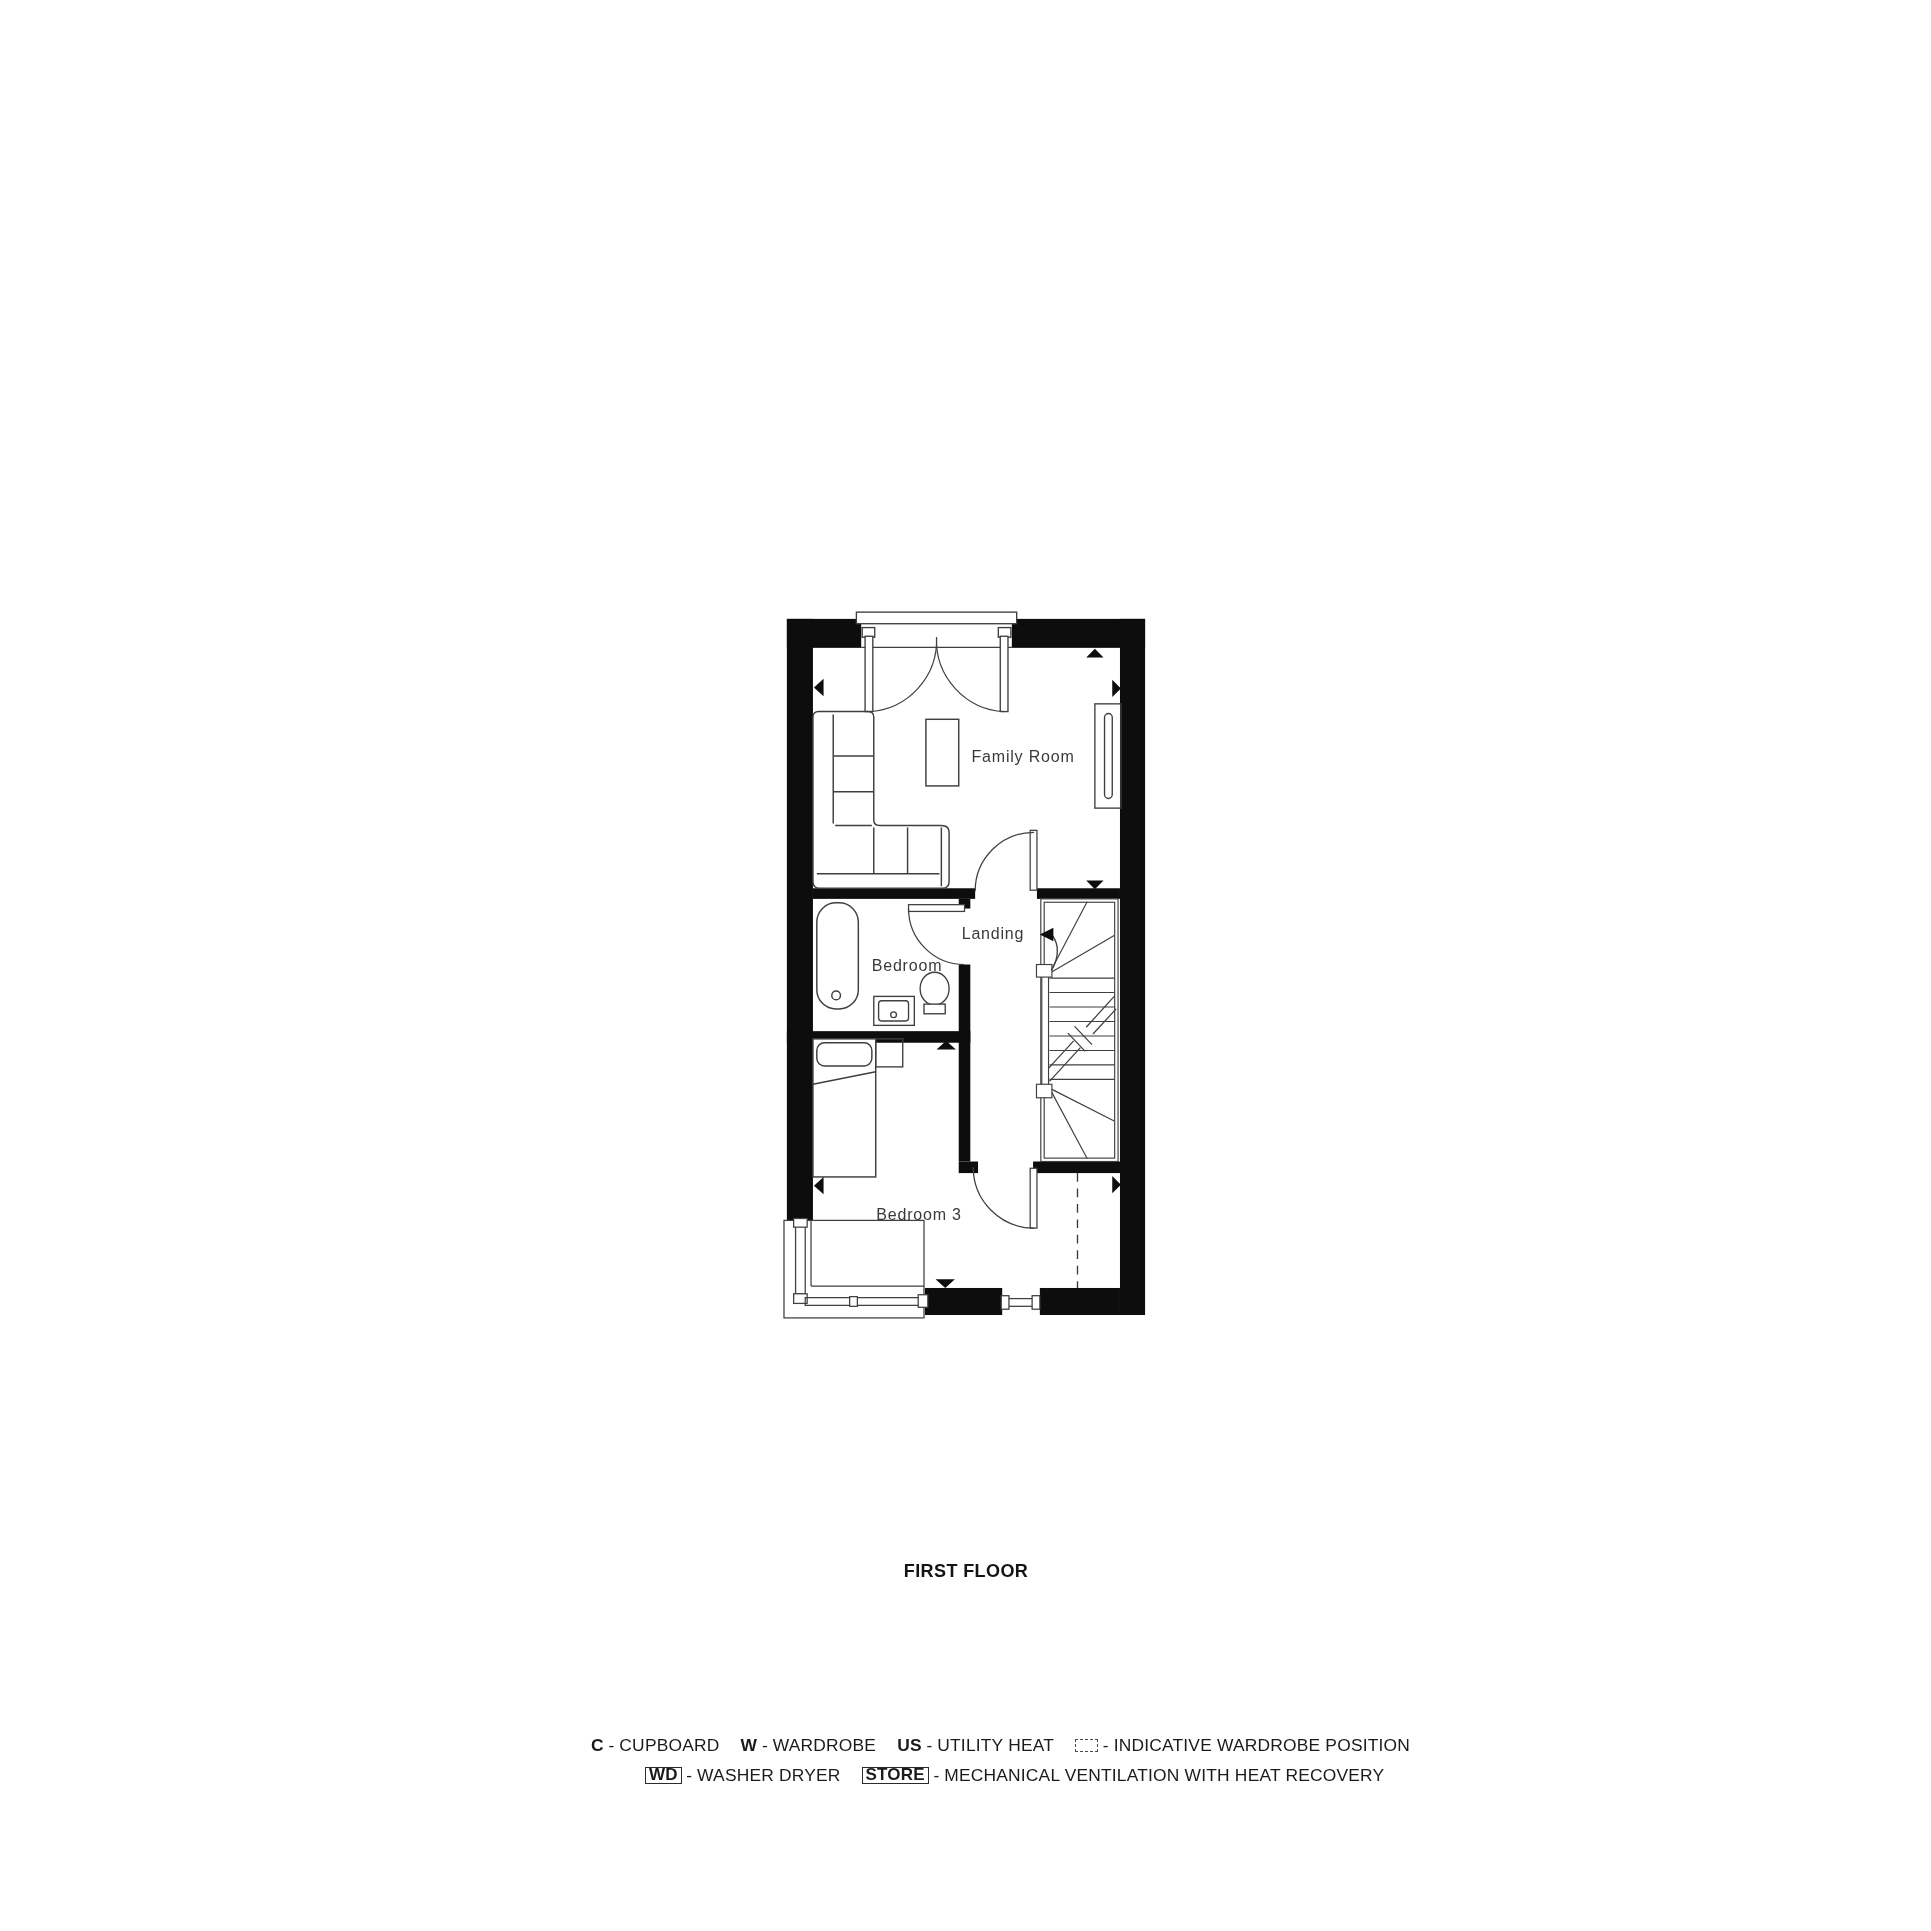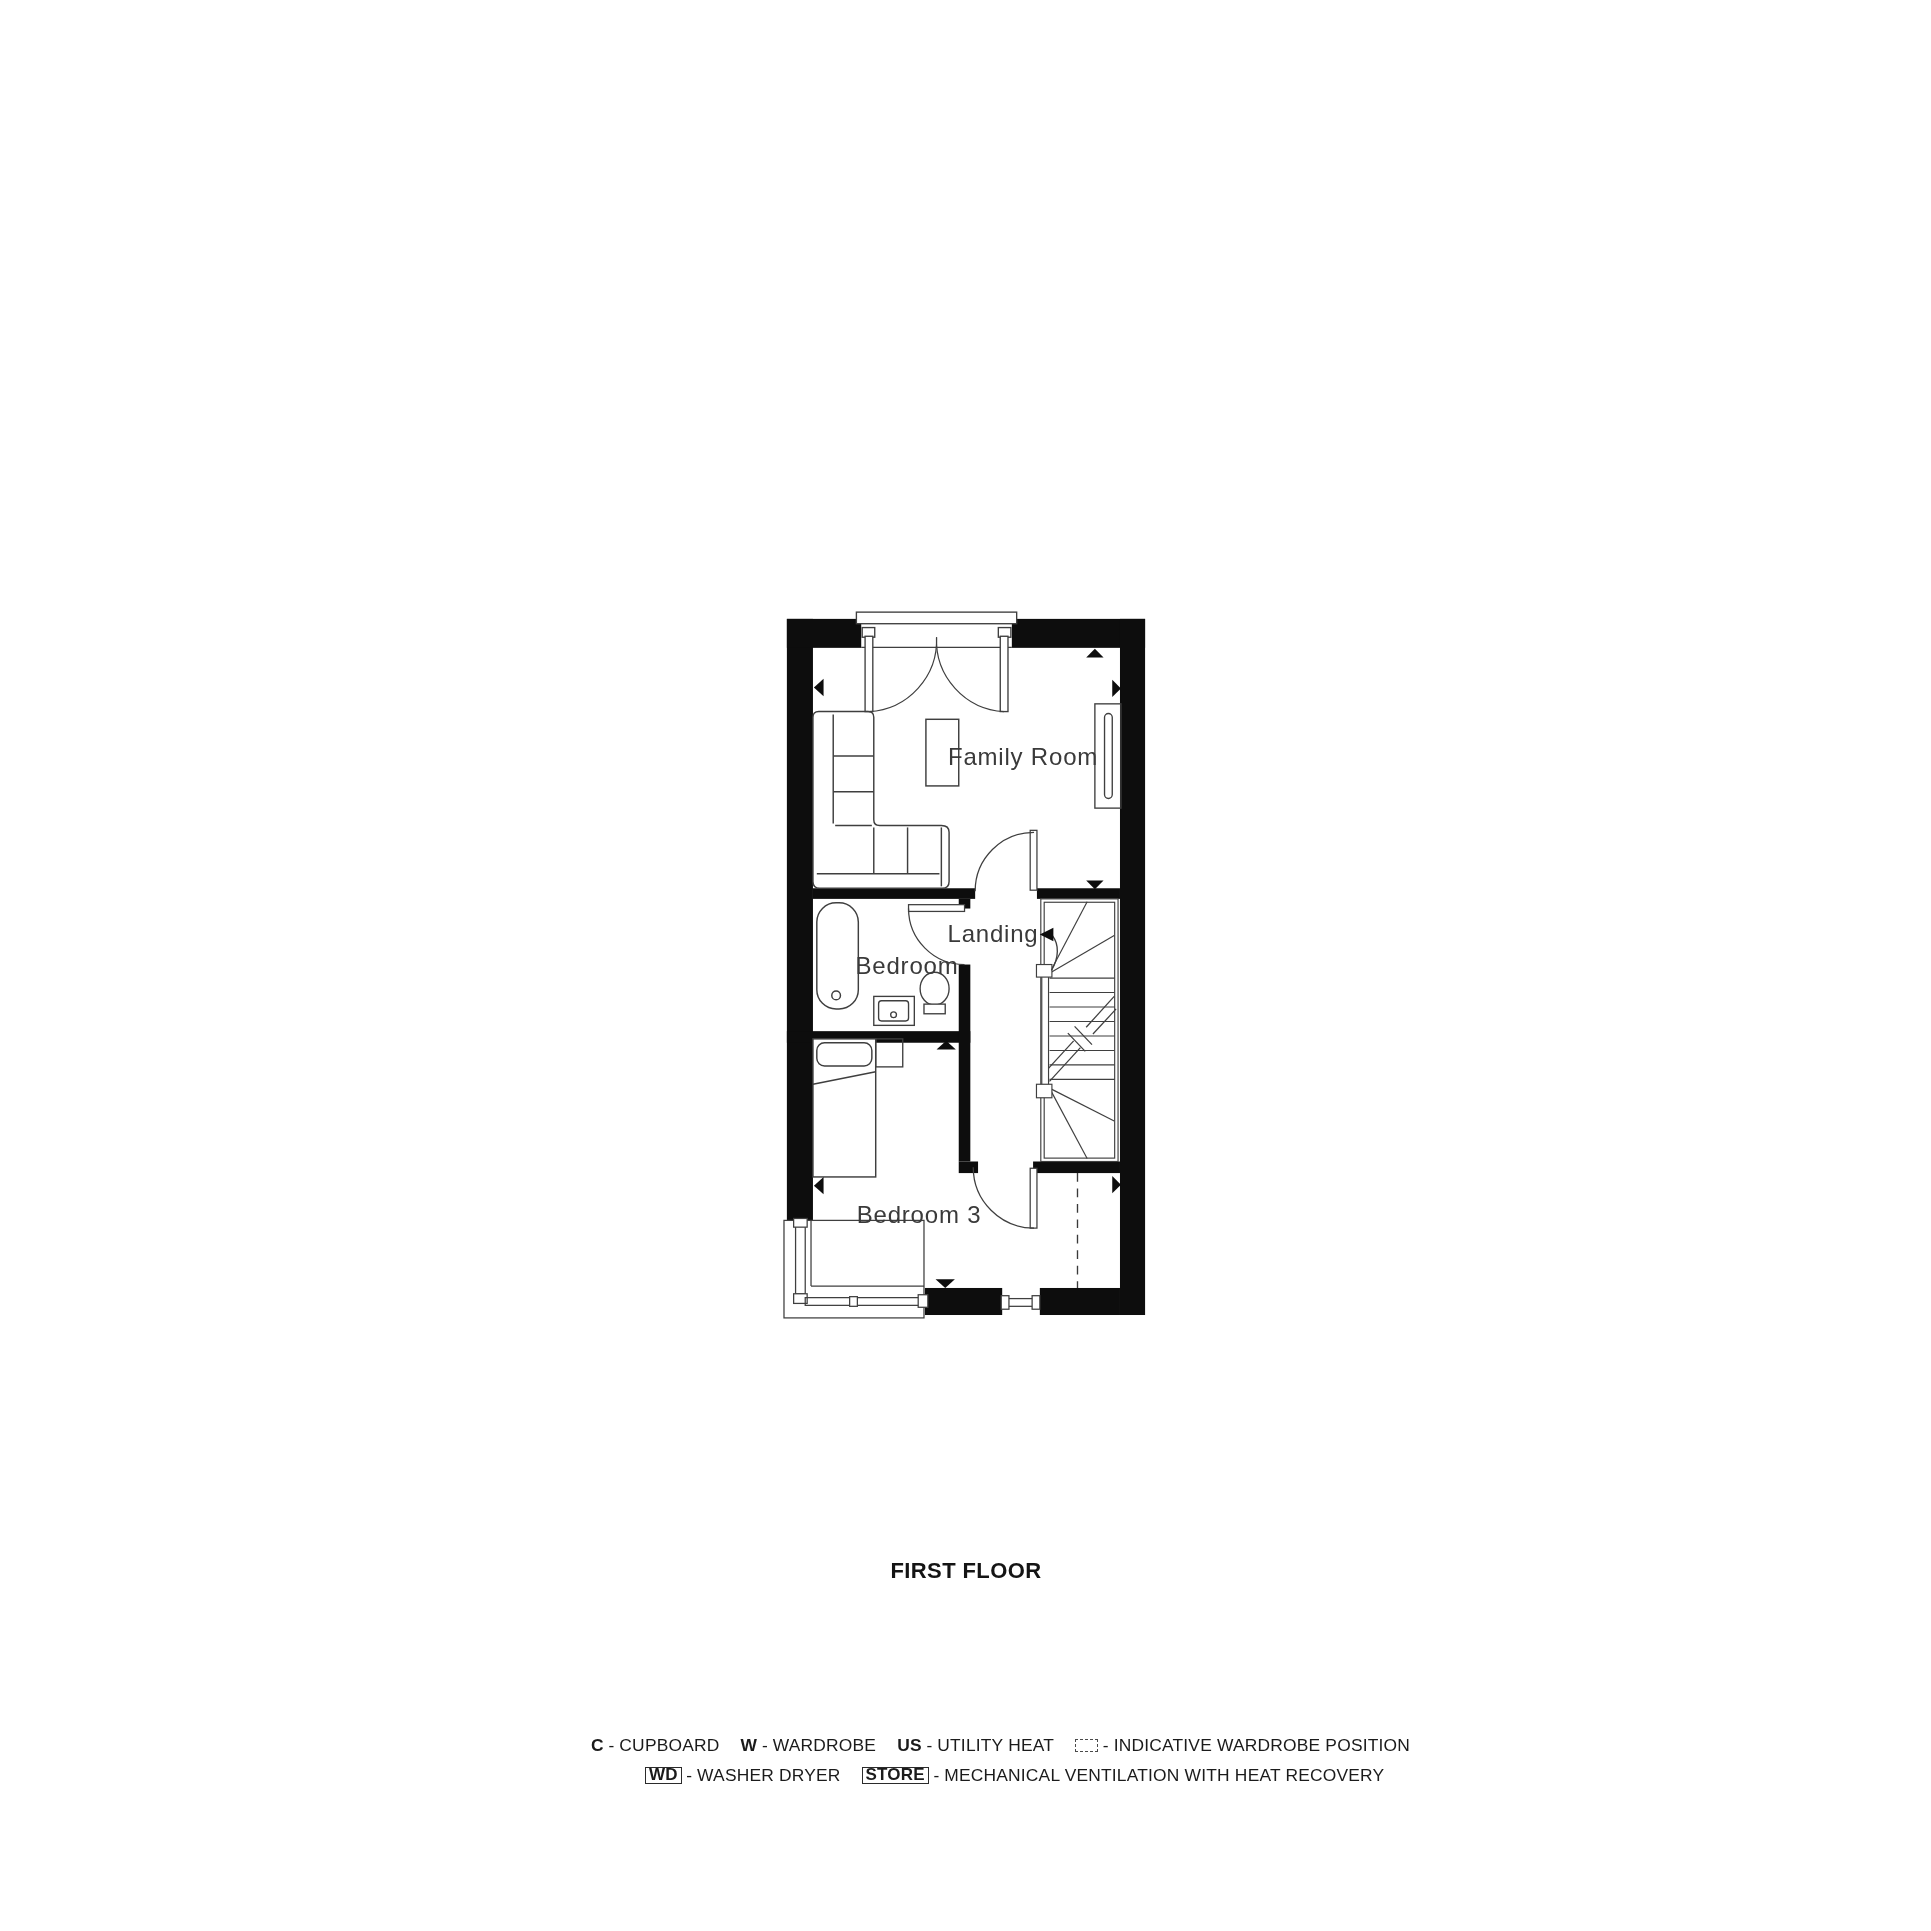--- a/index.html
+++ b/index.html
@@ -3,25 +3,25 @@
 <meta charset="utf-8">
 <style>
   html,body{margin:0;padding:0;}
   body{
     width:1931px;height:1931px;position:relative;background:#ffffff;
     font-family:"Liberation Sans", sans-serif;overflow:hidden;
   }
   #plan-svg{position:absolute;left:0;top:0;}
   .room-label{
     position:absolute;transform:translate(-50%,-50%);
-    font-size:24px;letter-spacing:0.8px;color:#3a3a3a;white-space:nowrap;
+    font-size:16px;letter-spacing:0.8px;color:#3a3a3a;white-space:nowrap;
   }
   .floor-title{
     position:absolute;transform:translate(-50%,-50%);
-    font-size:22px;font-weight:700;letter-spacing:0.4px;color:#141414;white-space:nowrap;
+    font-size:18px;font-weight:700;letter-spacing:0.4px;color:#141414;white-space:nowrap;
   }
   .legend-row{
     position:absolute;display:flex;align-items:center;white-space:nowrap;
     font-size:17.4px;letter-spacing:0.2px;color:#1b1b1b;
   }
   .legend-item{display:inline-flex;align-items:center;}
   .legend-item + .legend-item{margin-left:21px;}
   .lkey{font-weight:700;}
   .lsep{margin:0 4.8px;font-weight:400;}
   .dash-rect{

